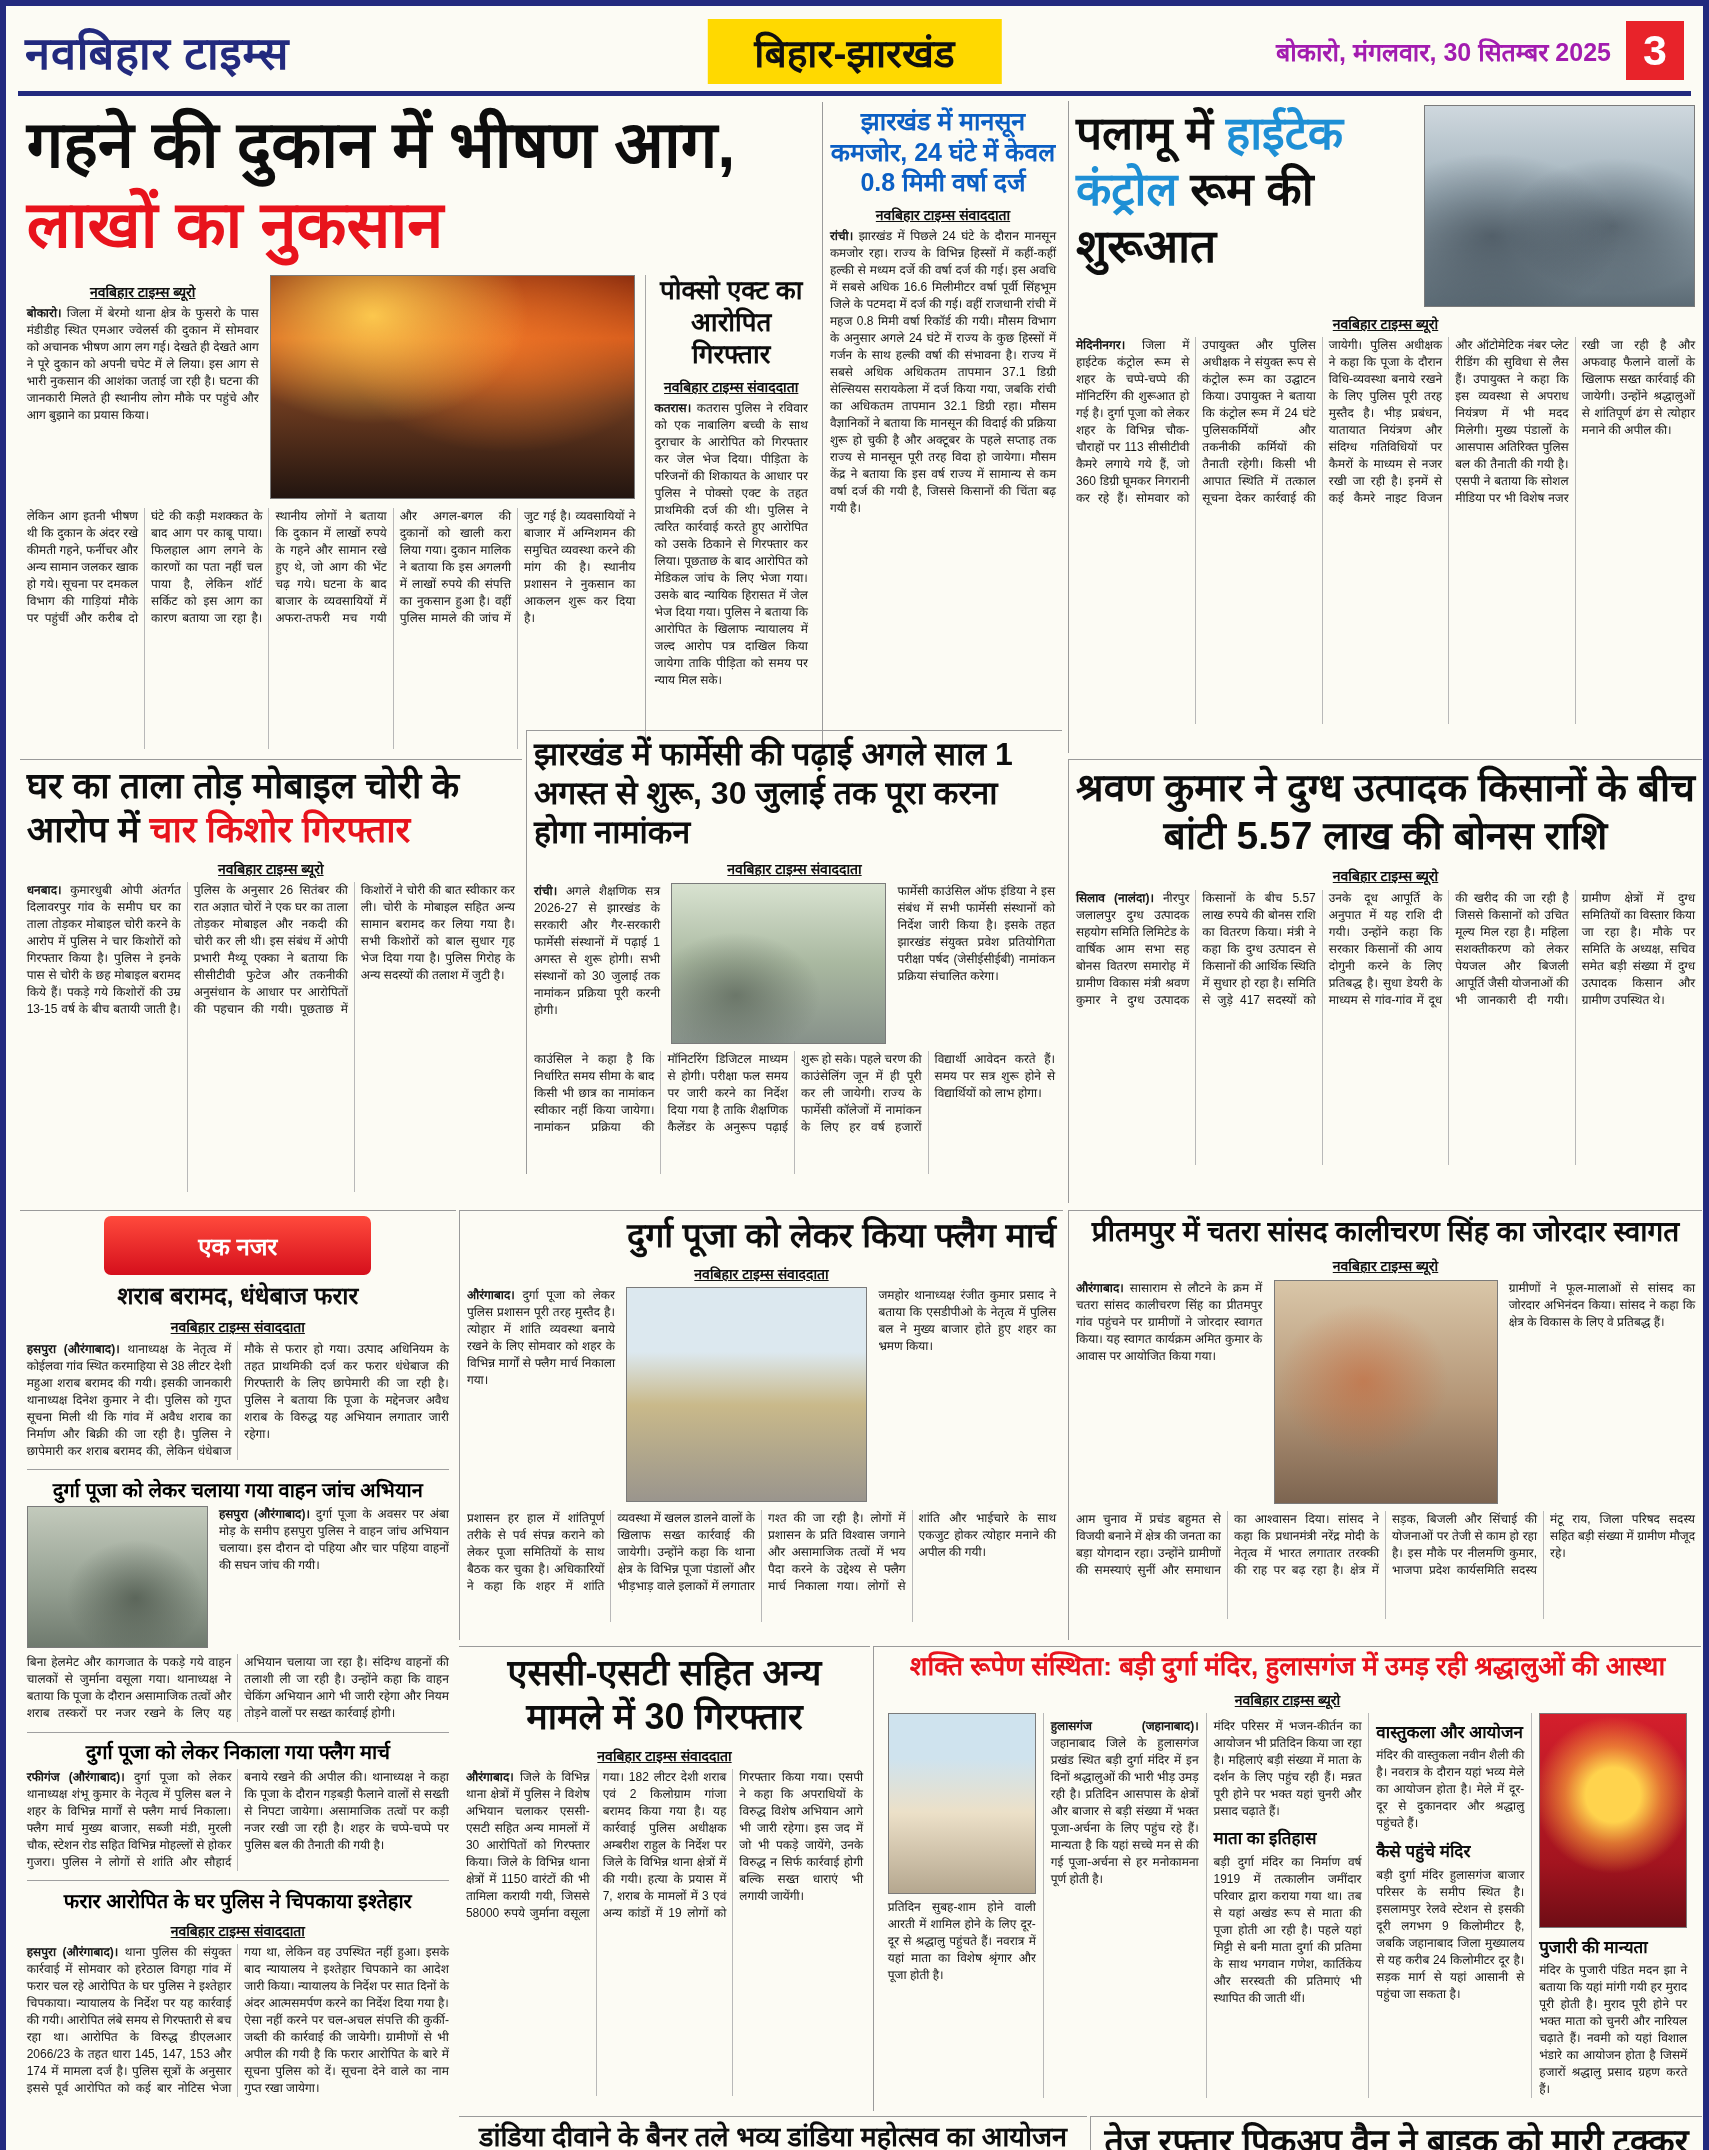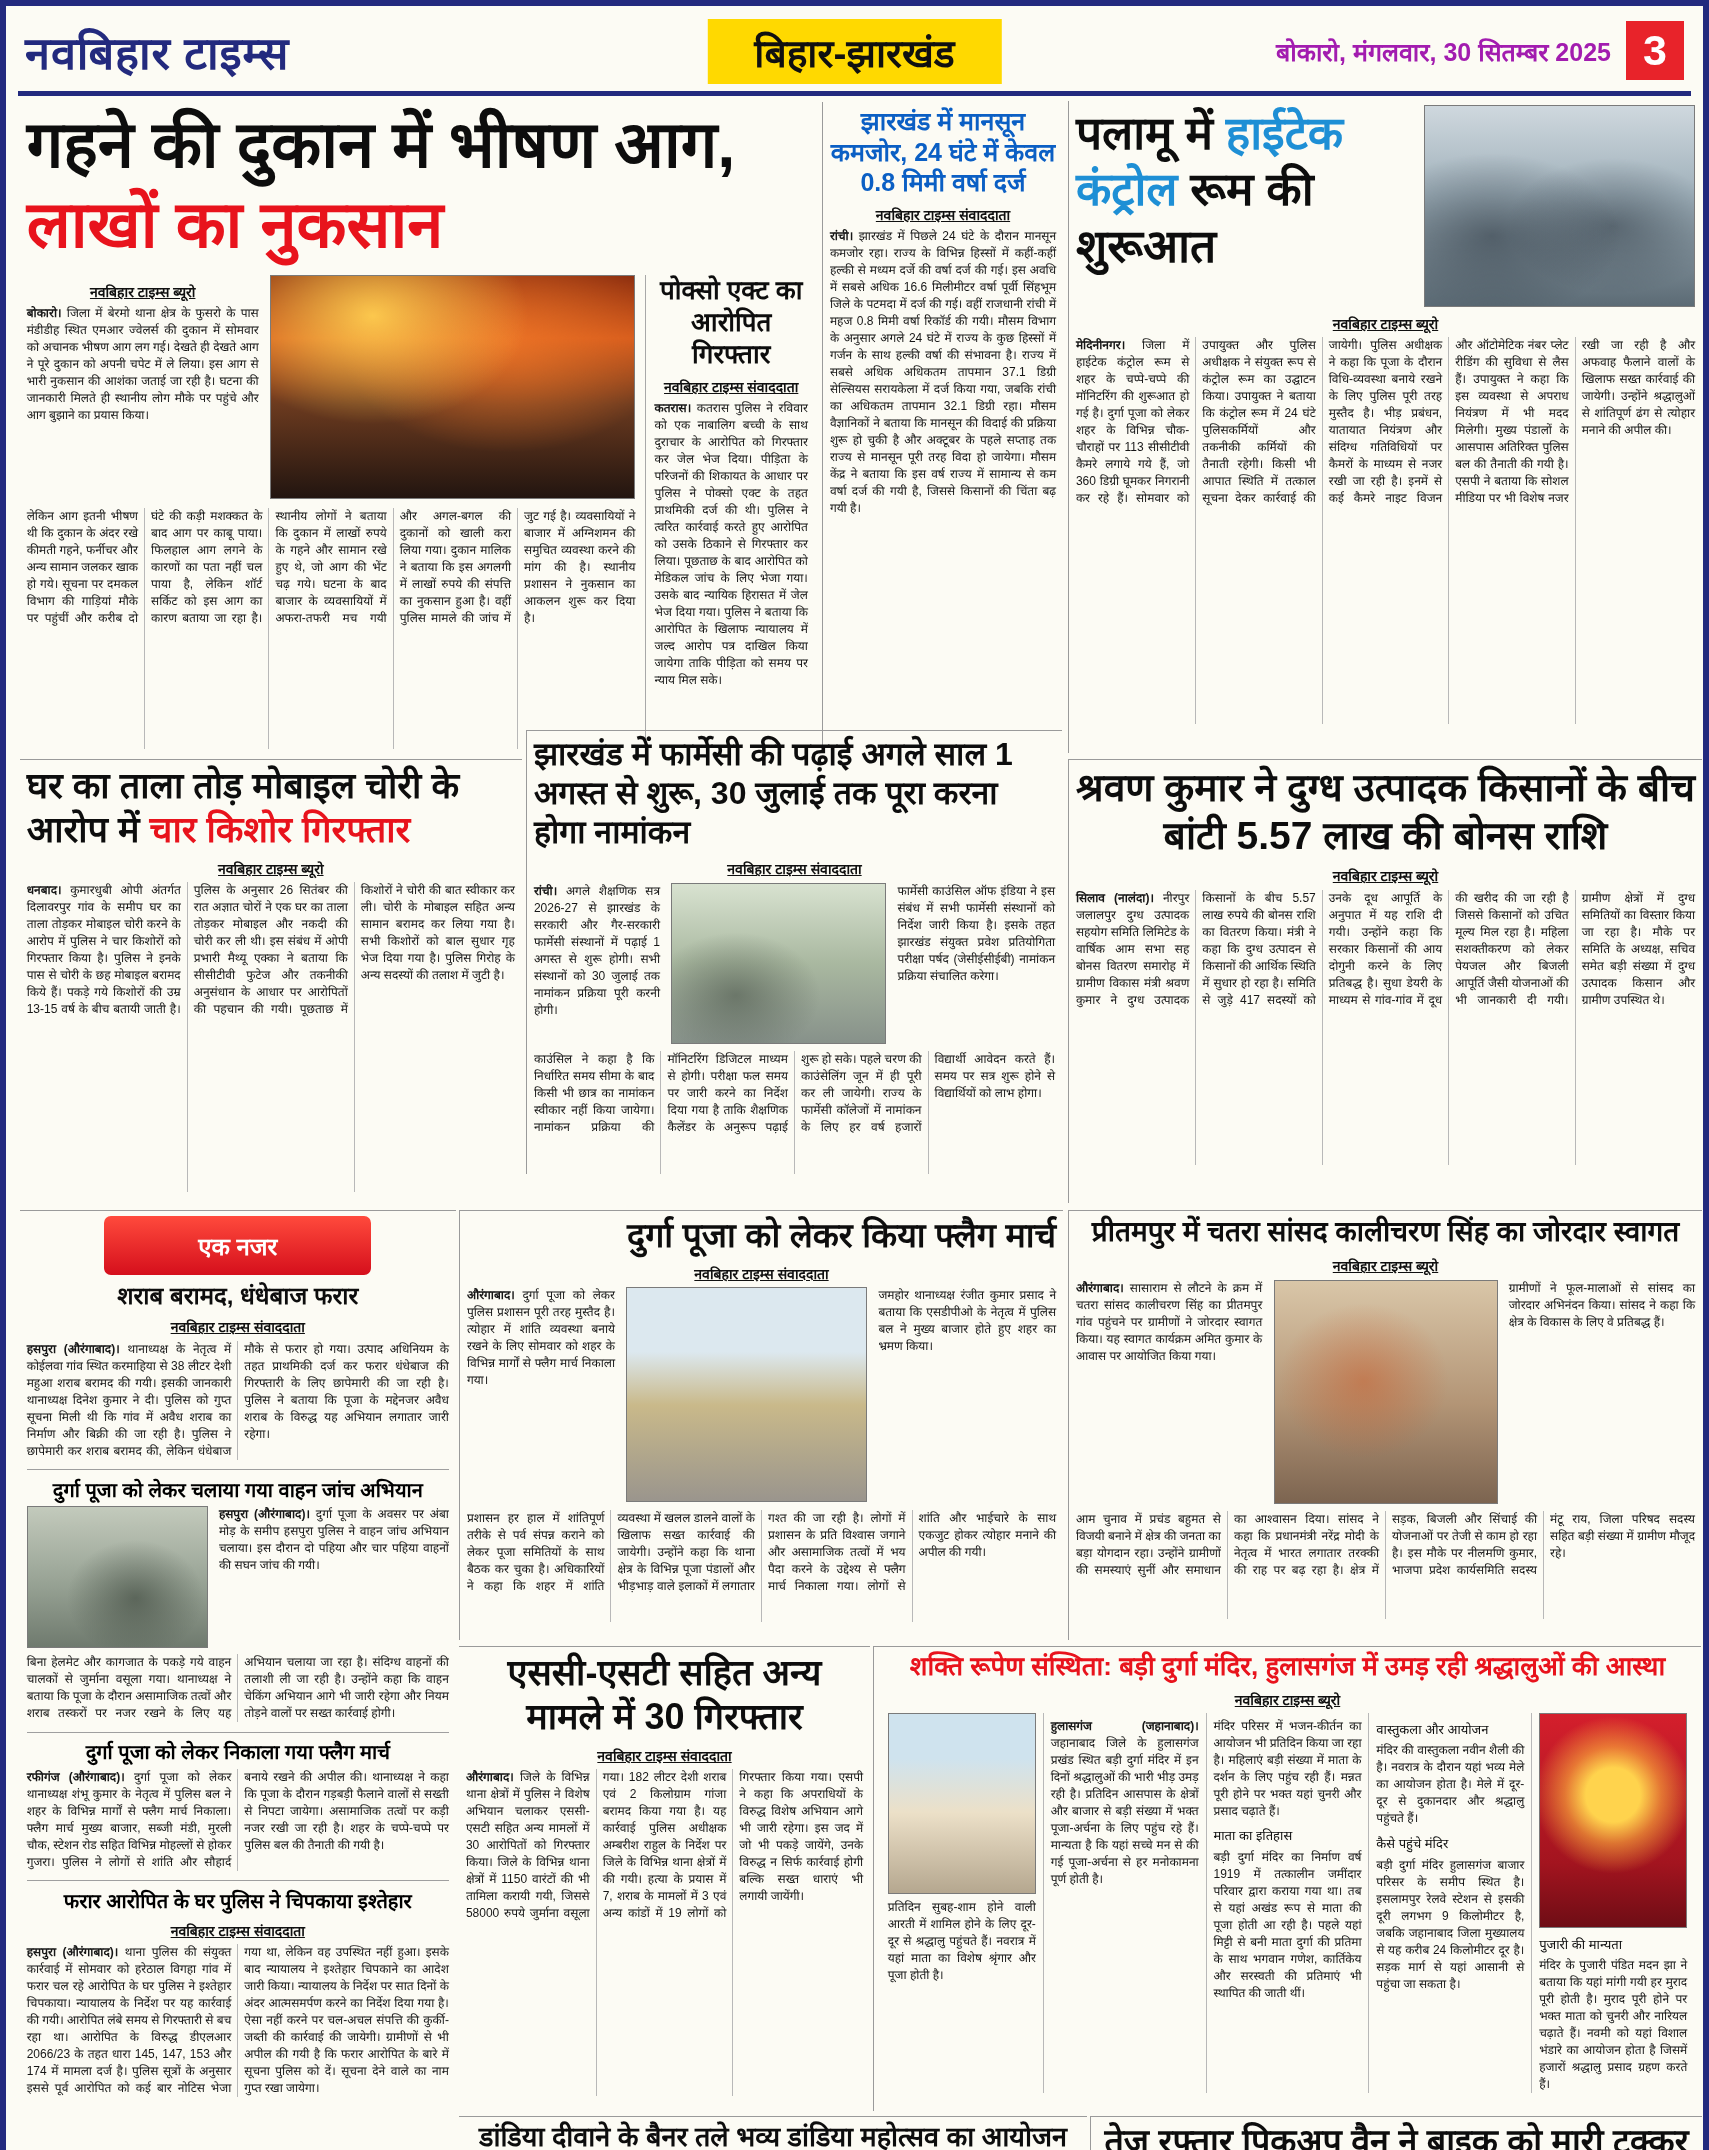--- a/index.html
+++ b/index.html
@@ -38,21 +38,21 @@
   .h-dandiya { font-size:27px; text-align:center; }
   .h-acc { font-size:34px; text-align:center; }
   .byline { text-align:center; font-weight:bold; font-size:14px; margin:6.9px 0 4.3px; text-decoration:underline; color:#101010; }
   .body { font-size:12px; line-height:17px; text-align:justify; color:#161616; }
   .dl { font-weight:bold; }
   .cols2 { column-count:2; } .cols3 { column-count:3; } .cols4 { column-count:4; } .cols5 { column-count:5; }
   .colrule { column-rule:0.4px solid #b8b8b8; column-gap:13px; }
   .media-row { display:flex; gap:11.2px; align-items:flex-start; }
   .tcol { flex:1; }
   .subhead { font-size:20px; font-weight:bold; text-align:center; margin:9.5px 0 3.4px; border-top:0.4px solid #9f9f9f; padding-top:7.7px; line-height:1.25; }
-  .subhead2 { font-size:13px; font-weight:normal; margin:6.9px 0 3.4px; color:#0d0d0d; }
+  .subhead2 { font-size:17px; font-weight:bold; margin:6.9px 0 3.4px; color:#0d0d0d; }
   .banner { background:linear-gradient(180deg,#ff4a3c,#d50f1c); color:#fff; font-size:24px; font-weight:bold; text-align:center; width:267px; margin:0.9px auto 4.3px; padding:13px 0; border-radius:6.9px; }
   .fire-inner { display:flex; margin-top:11.2px; }
   .fire-main { flex:1; }
   .pocso-col { flex:0 0 163px; border-left:0.4px solid #a8a8a8; margin-left:9.5px; padding-left:8.6px; }
   .five { display:flex; margin-top:3.4px; }
   .fcol { flex:1; padding:0 6.9px; }
   .fcol + .fcol { border-left:0.4px solid #b8b8b8; }
   .fcol .body { margin-top:4.3px; }
 
   

